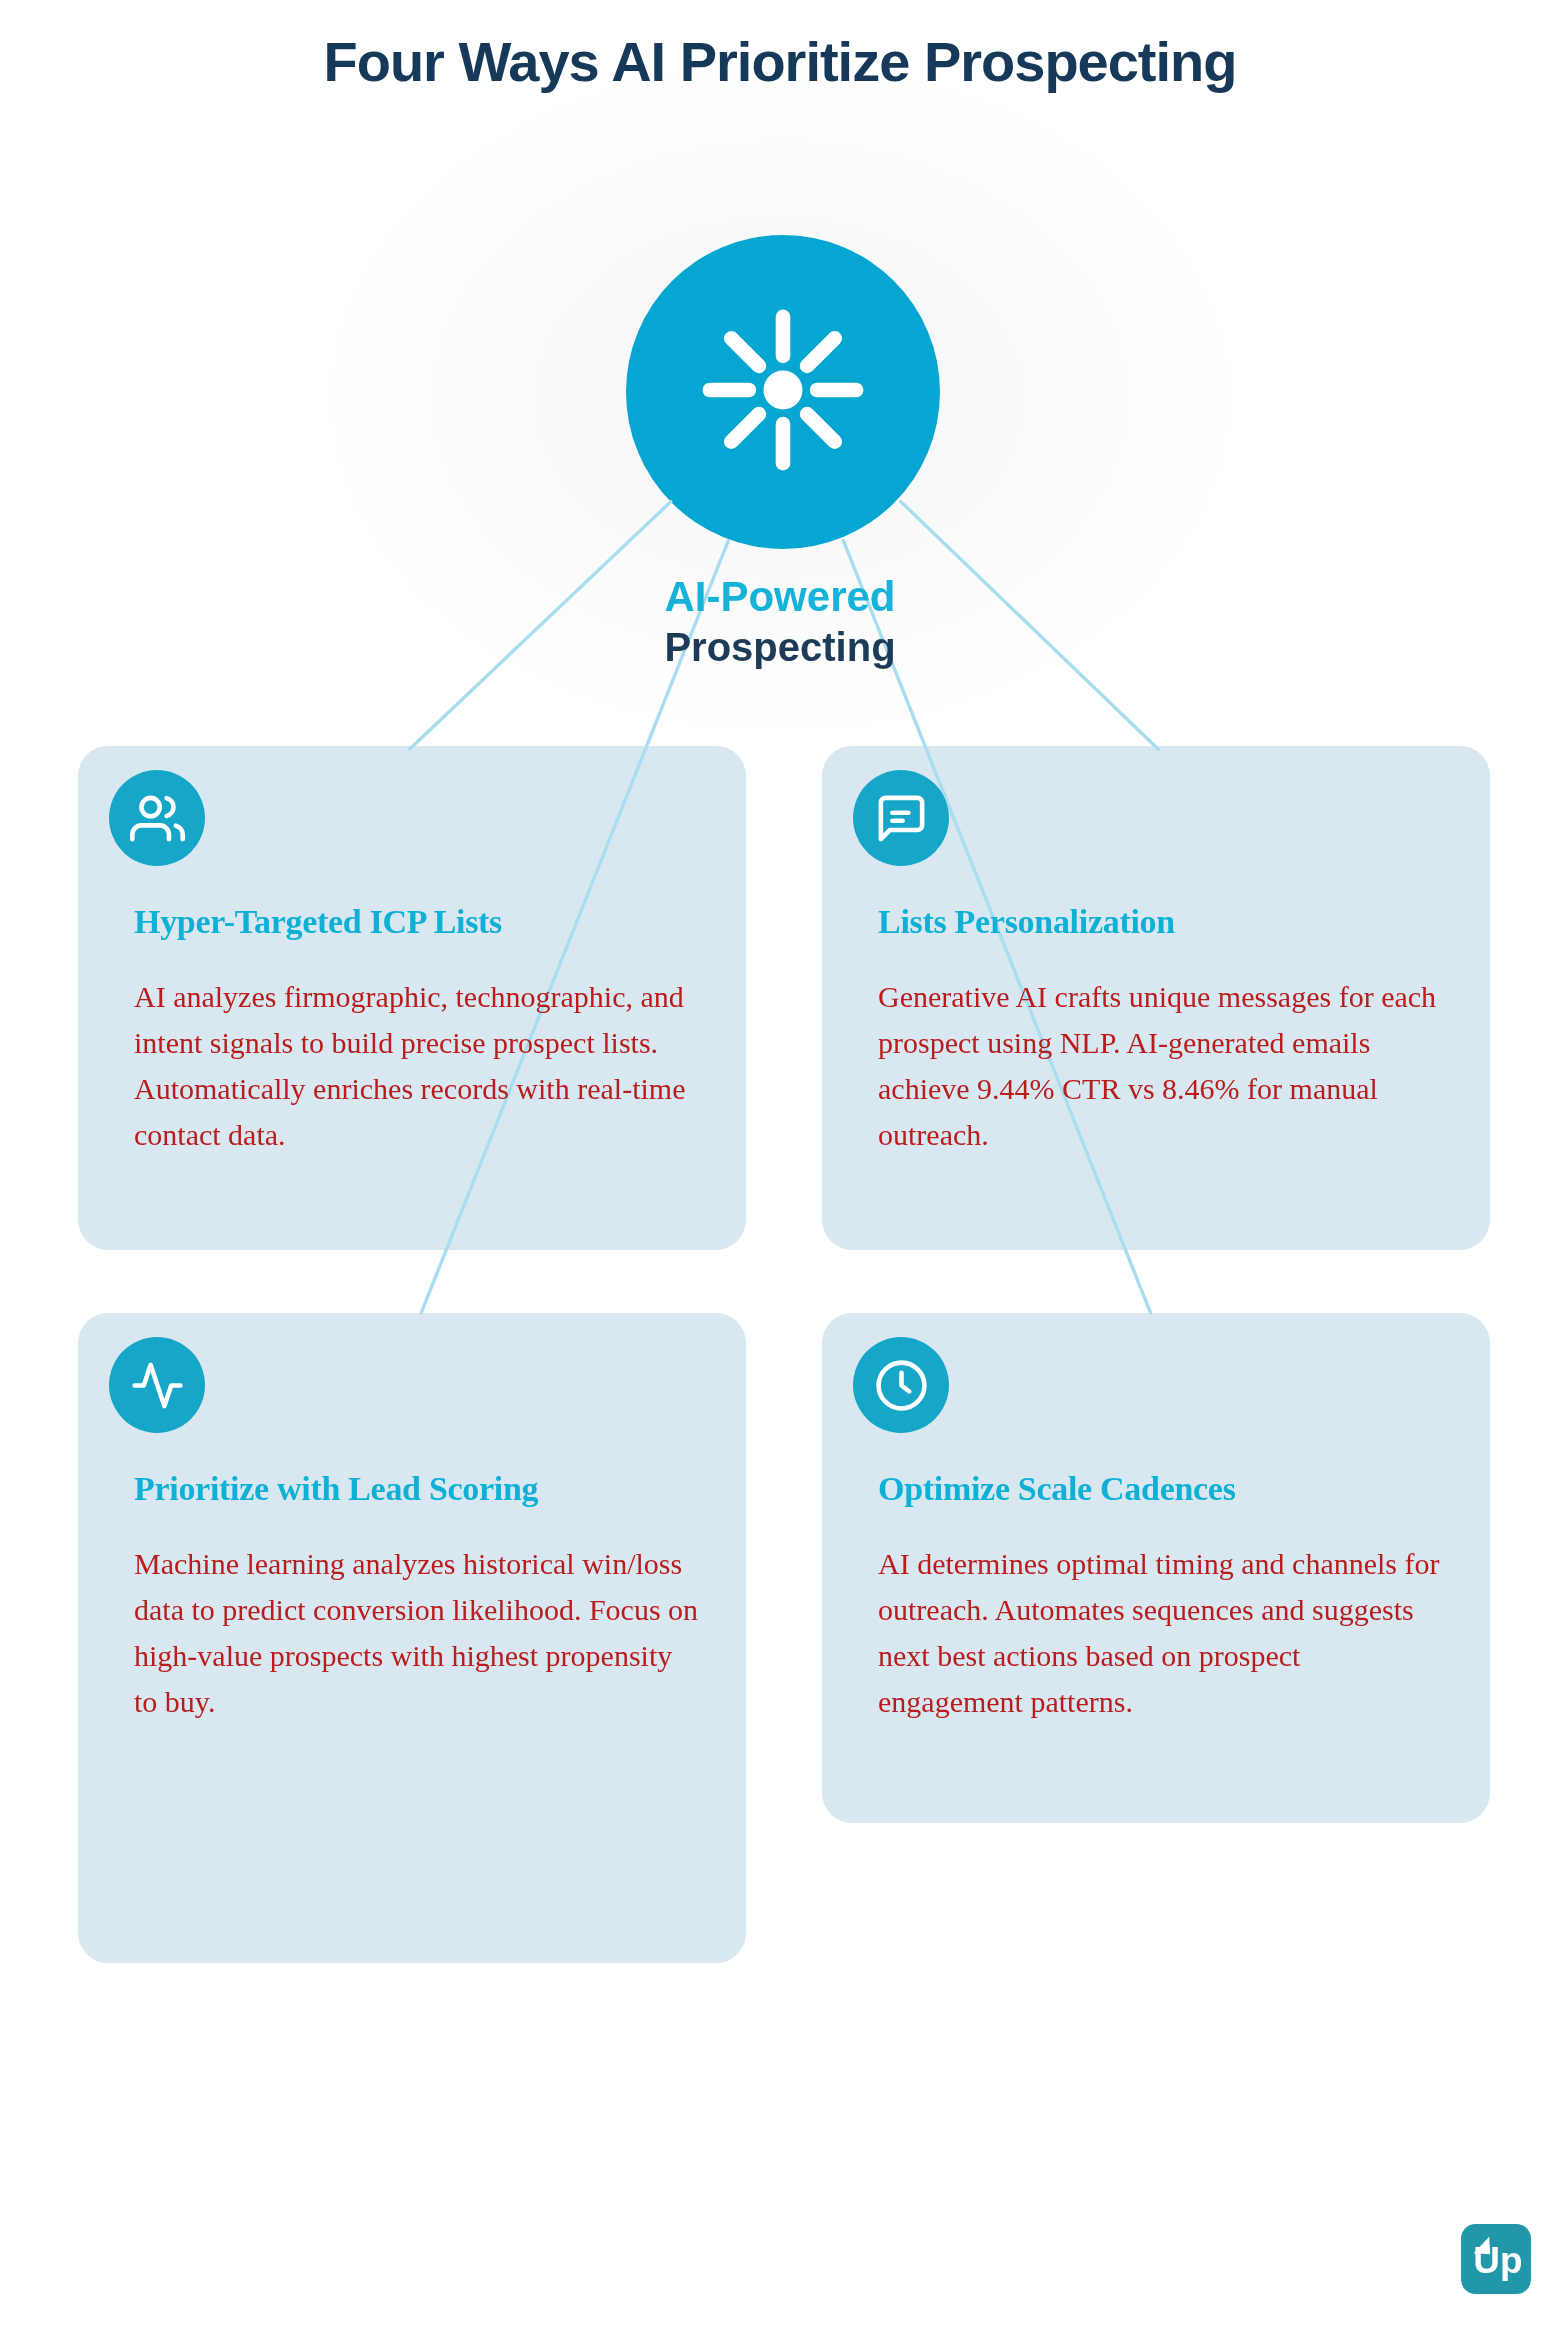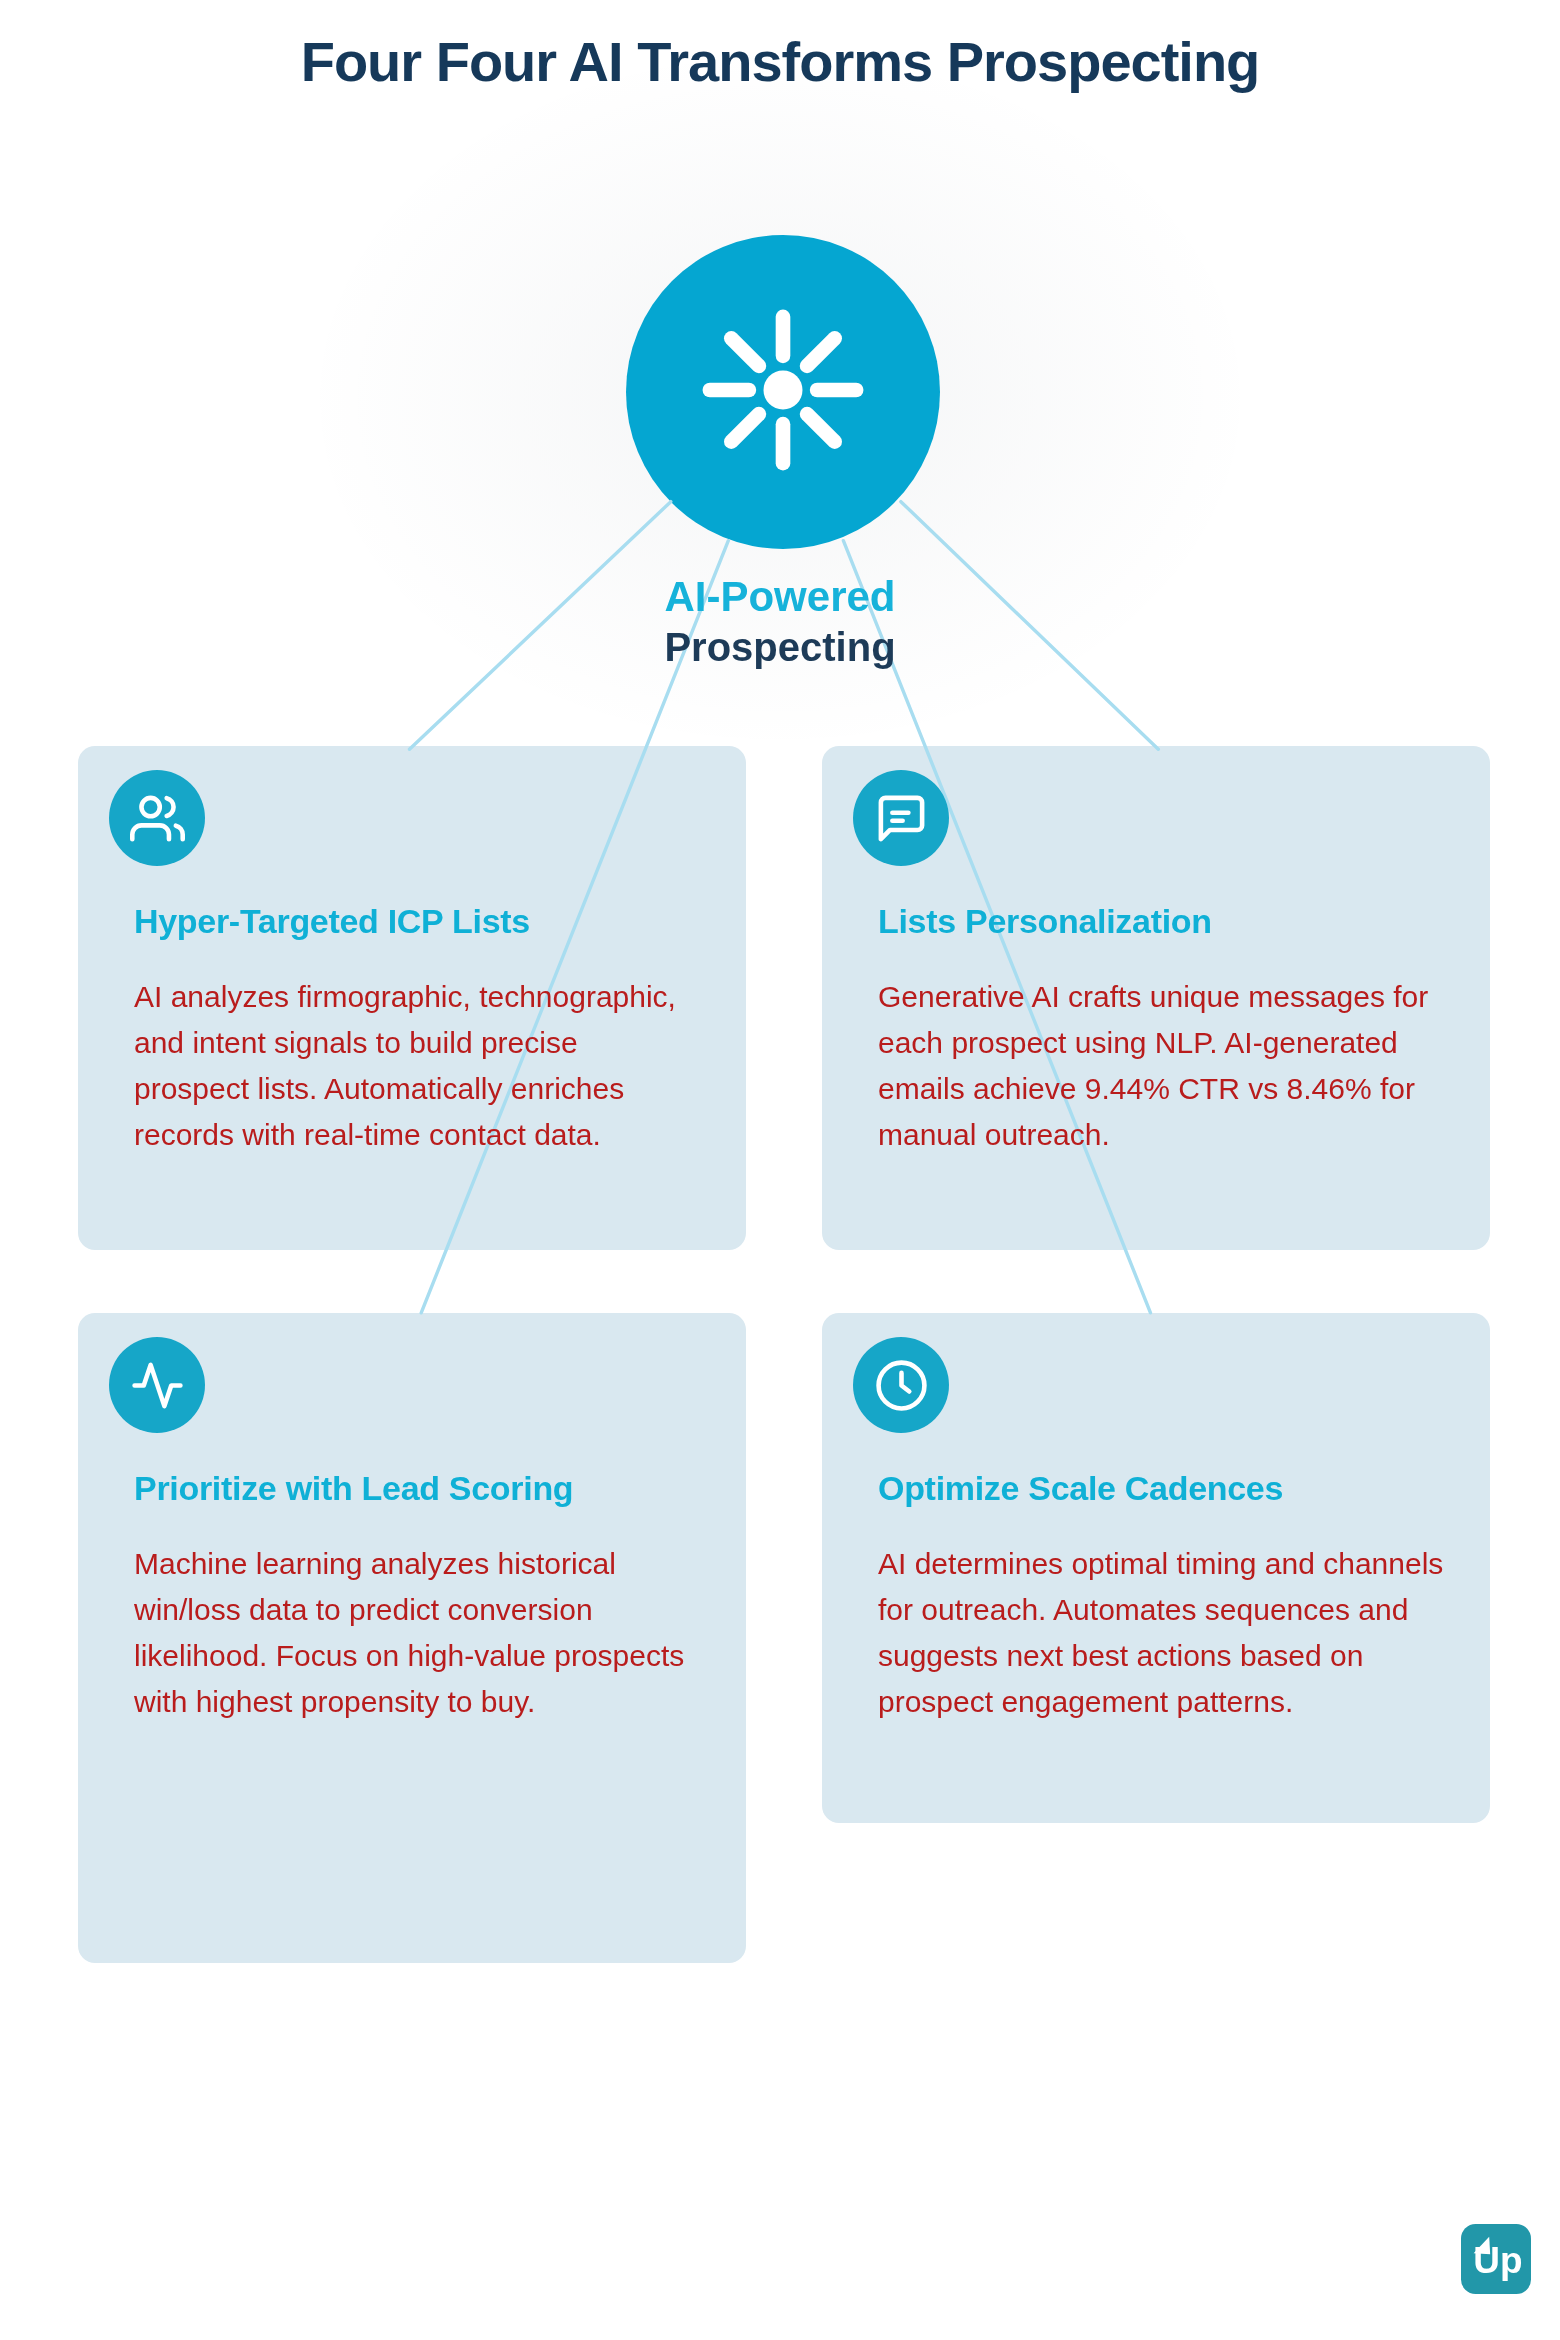--- a/index.html
+++ b/index.html
@@ -17,21 +17,21 @@
     position:absolute;left:626px;top:235px;width:314px;height:314px;border-radius:50%;
     background:#05a6d1;display:flex;align-items:center;justify-content:center;z-index:1;
   }
   .hub-label{
     position:absolute;top:571px;left:0;width:100%;text-align:center;z-index:3;line-height:51px;
   }
   .hub-label .l1{font-size:42px;font-weight:700;color:#16b2da;}
   .hub-label .l2{font-size:40px;font-weight:700;color:#1d3b58;}
   .connectors{position:absolute;left:0;top:0;width:1560px;height:2341px;z-index:2;pointer-events:none;}
   .card{
-    position:absolute;background:#d9e8f0;border-radius:17px;
+    position:absolute;background:#d9e8f0;border-radius:30px;font-family:Liberation Serif, serif;
   }
   .card-1{left:78px;top:746px;width:668px;height:504px;}
   .card-2{left:822px;top:746px;width:668px;height:504px;}
   .card-3{left:78px;top:1313px;width:668px;height:650px;}
   .card-4{left:822px;top:1313px;width:668px;height:510px;}
   .icon-circle{
     position:absolute;left:31px;top:24.4px;width:96px;height:96px;border-radius:50%;
     background:#16a6c8;display:flex;align-items:center;justify-content:center;z-index:3;
   }
   .card h2{
@@ -42,21 +42,21 @@
     position:absolute;left:56px;top:228px;width:566px;margin:0;z-index:3;
     font-size:30px;line-height:46px;color:#b91c1c;
   }
   .logo{position:absolute;left:1461px;top:2224px;width:48px;height:70px;z-index:4;}
 </style>
 </head>
 <body>
 
 <div class="canvas">
 
-  <h1 class="page-title">Four Four AI Transforms Prospecting</h1>
+  <h1 class="page-title">Four Ways AI Prioritize Prospecting</h1>
 
   <div class="hub-circle">
     <span>
       <svg width="314" height="314" viewBox="0 0 322 322" fill="none">
         <circle cx="161" cy="161" r="20" fill="#ffffff"></circle>
         <g stroke="#ffffff" stroke-width="15" stroke-linecap="round">
           <line x1="161" y1="126" x2="161" y2="86"></line>
           <line x1="161" y1="196" x2="161" y2="236"></line>
           <line x1="126" y1="161" x2="86" y2="161"></line>
           <line x1="196" y1="161" x2="236" y2="161"></line>

